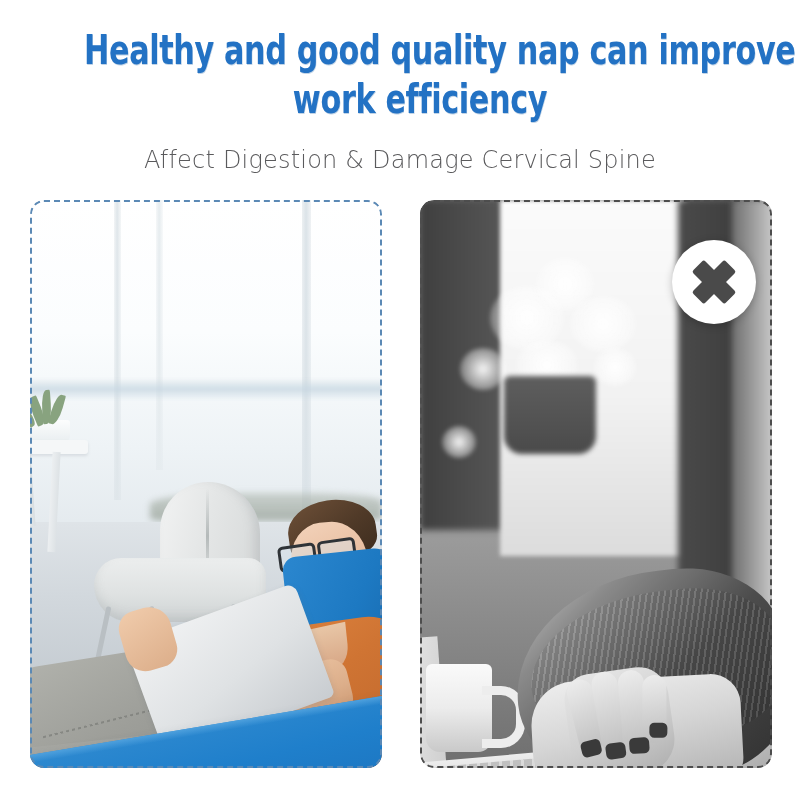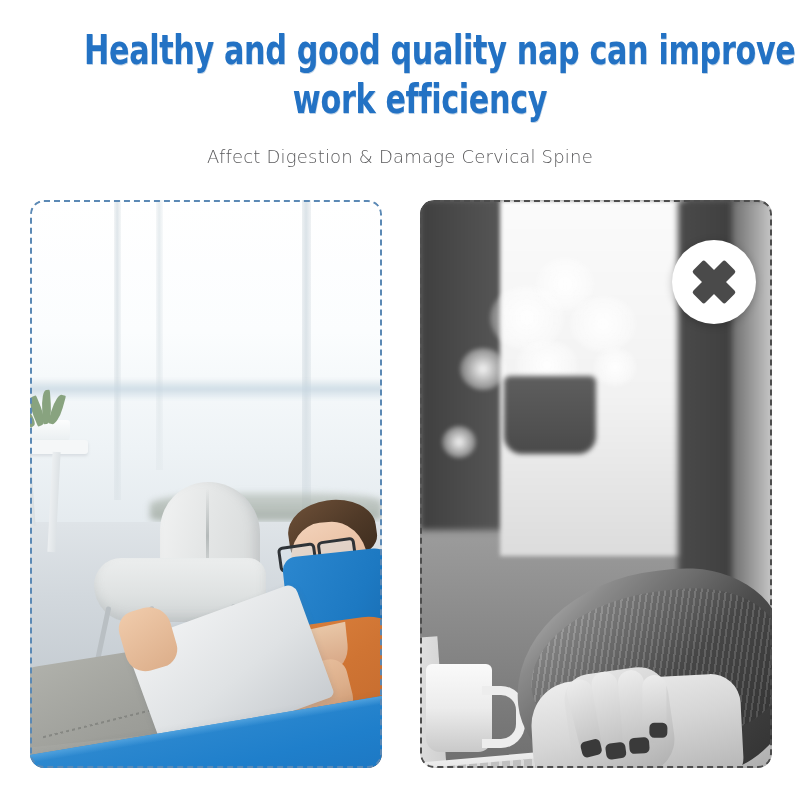--- a/index.html
+++ b/index.html
@@ -39,21 +39,21 @@
   }
   .subtitle {
     position: absolute;
     left: 0;
     top: 146px;
     width: 800px;
     text-align: center;
     color: #5a5a5c;
     font-family: "DejaVu Sans", "Liberation Sans", sans-serif;
     font-weight: 300;
-    font-size: 18px;
+    font-size: 24px;
     letter-spacing: 0.2px;
     white-space: nowrap;
   }
 
   
   .panel {
     position: absolute;
     border-radius: 14px;
     overflow: hidden;
     box-sizing: border-box;

